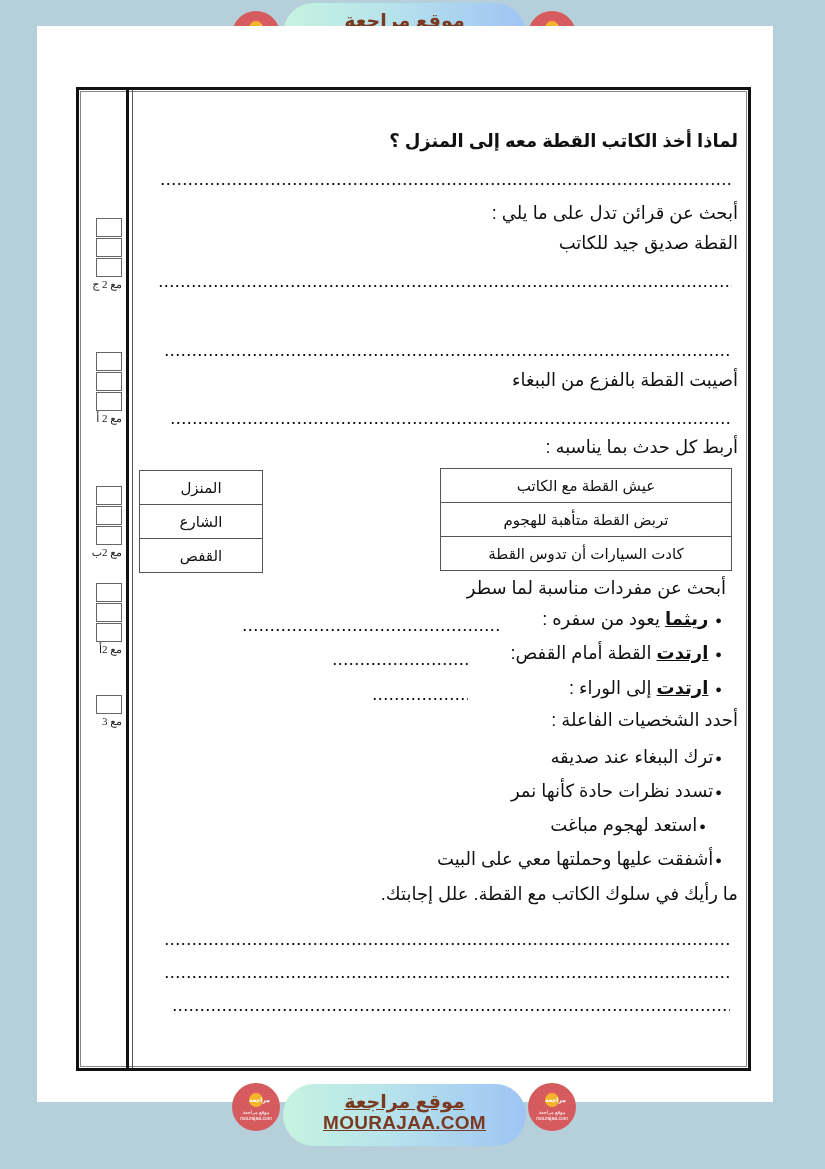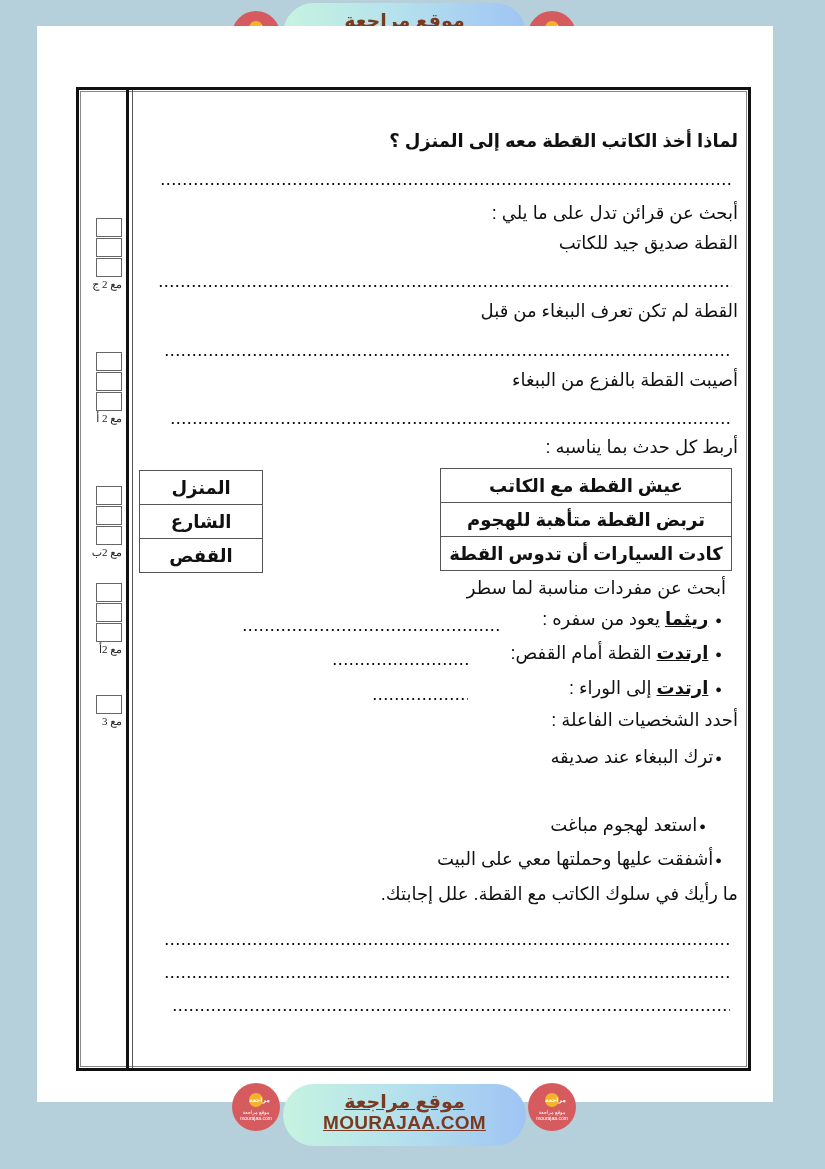--- a/index.html
+++ b/index.html
@@ -87,22 +87,21 @@
     font-size: 11px;
     margin-left: 2px;
     vertical-align: middle;
   }
   .bold { font-weight: bold; }
   .uline { text-decoration: underline; font-weight: bold; }
   table.match {
     position: absolute;
     border-collapse: collapse;
     direction: rtl;
-    font-size: 18px;
-    font-weight: bold;
+    font-size: 15px;
   }
   table.match td {
     border: 1px solid #555;
     text-align: center;
     height: 34px;
     padding: 0 6px;
   }
   
   .banner {
     position: absolute;
@@ -210,21 +209,20 @@
 
   <div class="content">
 
     <div class="line bold" style="top:40px;">لماذا أخذ الكاتب القطة معه إلى المنزل ؟</div>
     <div class="dots" style="top:92px; left:24px; right:6px;"></div>
 
     <div class="line" style="top:112px;">أبحث عن قرائن تدل على ما يلي :</div>
     <div class="line" style="top:142px;">القطة صديق جيد للكاتب</div>
     <div class="dots" style="top:194px; left:22px; right:6px;"></div>
 
-    <div class="line" style="top:210px;">القطة لم تكن تعرف الببغاء من قبل</div>
     <div class="dots" style="top:263px; left:28px; right:6px;"></div>
 
     <div class="line" style="top:279px;">أصيبت القطة بالفزع من الببغاء</div>
     <div class="dots" style="top:331px; left:34px; right:6px;"></div>
 
     <div class="line" style="top:346px;">أربط كل حدث بما يناسبه :</div>
 
     <table class="match" style="top:378px; right:6px; width:292px;">
       <tbody>
           <tr>
@@ -264,20 +262,21 @@
     </div>
     <div class="dots" style="top:572px; left:196px; right:270px;"></div>
 
     <div class="line bullet" style="top:587px; right:16px;">
       <span class="uline">ارتدت</span><span> إلى الوراء : </span>
     </div>
     <div class="dots" style="top:607px; left:236px; right:270px;"></div>
 
     <div class="line" style="top:619px;text-align:center;">أحدد الشخصيات الفاعلة :</div>
     <div class="line bullet" style="top:656px; right:16px;">ترك الببغاء عند صديقه</div>
+    <div class="line bullet" style="top:690px; right:16px;">تسدد نظرات حادة كأنها نمر</div>
     <div class="line bullet" style="top:724px; right:32px;">استعد لهجوم مباغت</div>
     <div class="line bullet" style="top:758px; right:16px;">أشفقت عليها وحملتها معي على البيت</div>
 
     <div class="line" style="top:793px;">ما رأيك في سلوك الكاتب مع القطة. علل إجابتك.</div>
     <div class="dots" style="top:852px; left:28px; right:6px;"></div>
     <div class="dots" style="top:885px; left:28px; right:8px;"></div>
     <div class="dots" style="top:918px; left:36px; right:8px;"></div>
   </div>
 </div>
 

